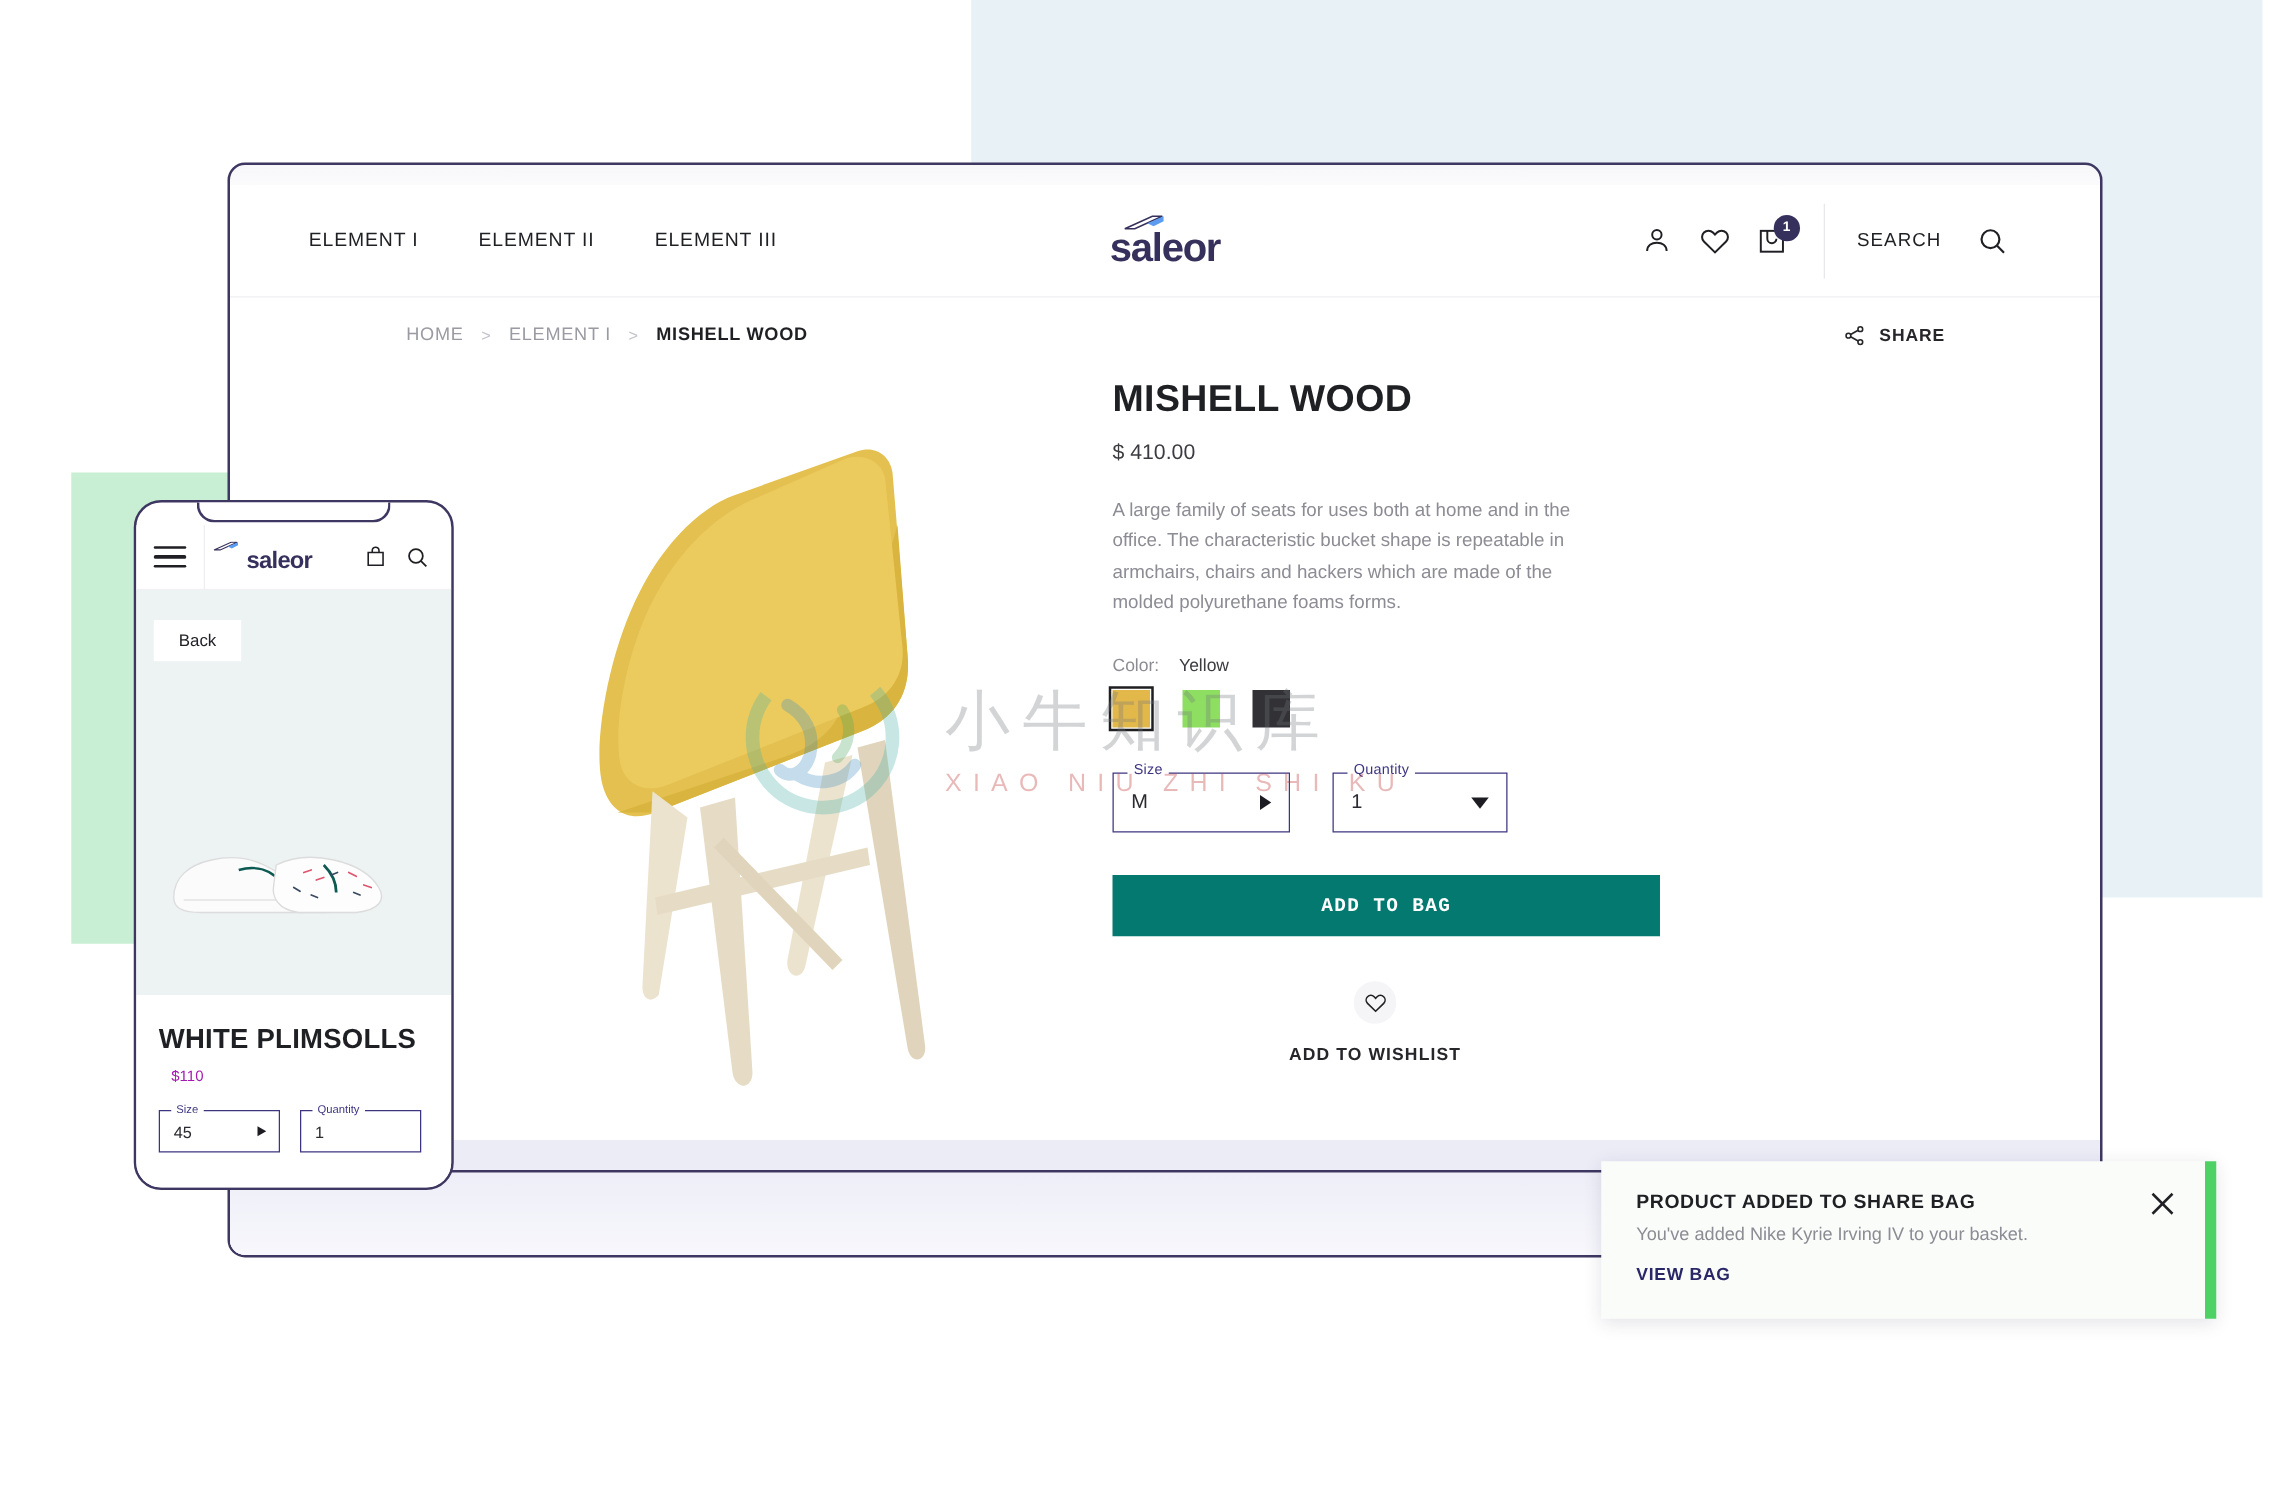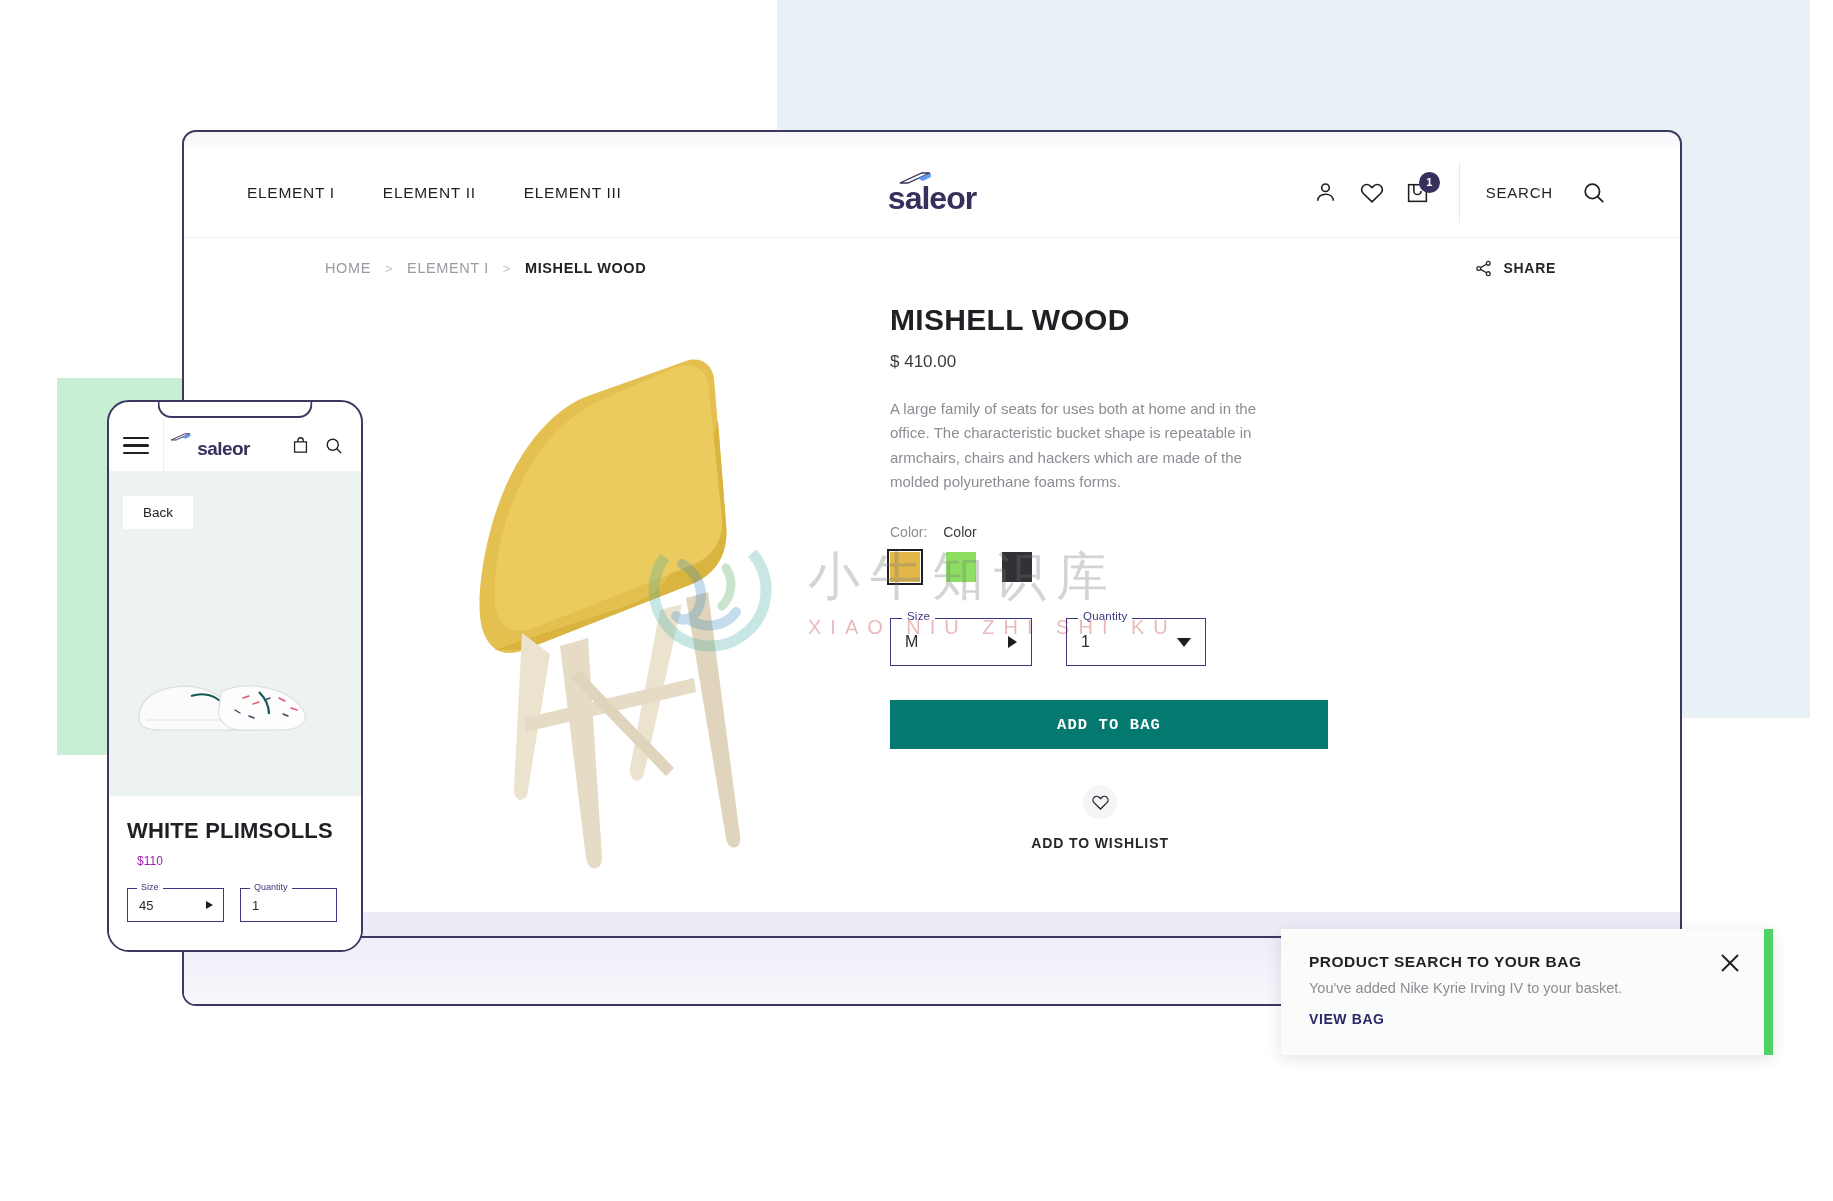--- a/index.html
+++ b/index.html
@@ -158,21 +158,21 @@
     display: flex;
   }
   .toast-body { flex: 1; padding: 24px 26px 0 28px; position: relative; }
   .toast-bar { width: 9px; background: #4fd265; }
   .t-title { font-size: 15.5px; font-weight: 700; letter-spacing: .5px; color: #1f2024; }
   .t-msg { font-size: 14.5px; color: #8c8c94; margin-top: 9px; }
   .t-link { font-size: 14px; font-weight: 700; letter-spacing: .6px; color: #2a2768; margin-top: 15px; display:inline-block; cursor:pointer; }
   .t-close { position: absolute; right: 22px; top: 22px; width: 24px; height: 24px; cursor: pointer; }
 
   
-  .wm { position:absolute; left: 630px; top: 520px; width: 600px; height: 140px; opacity: .30; pointer-events:none; display:flex; align-items:center; gap: 18px;}
+  .wm { position:absolute; left: 578px; top: 520px; width: 600px; height: 140px; opacity: .30; pointer-events:none; display:flex; align-items:center; gap: 18px;}
   .wm-txt { display:flex; flex-direction:column; }
   .wm-cn { font-size: 52px; color: #6f757a; letter-spacing: 10px; font-family:"DejaVu Sans", sans-serif; }
   .wm-en { font-size: 20px; color: #b91c1c; letter-spacing: 9px; margin-top: 4px; font-family:"Liberation Sans", sans-serif; }
 </style>
 </head>
 <body>
 
 <div id="stage">
 
   <div class="deco-blue"></div>
@@ -275,21 +275,21 @@
         <div class="carr r"></div>
       </div>
 
       <div class="info">
         <h1 class="p-title">MISHELL WOOD</h1>
         <div class="p-price">$ 410.00</div>
         <p class="p-desc">A large family of seats for uses both at home and in the office. The characteristic bucket shape is repeatable in armchairs, chairs and hackers which are made of the molded polyurethane foams forms.</p>
 
         <div class="color-row">
           <span>Color:</span>
-          <b>Color</b>
+          <b>Yellow</b>
         </div>
         <div class="swatches">
           <span class="sw sel" style="background:#e3b84a"></span>
           <span class="sw" style="background:#8ede62"></span>
           <span class="sw" style="background:#323236"></span>
         </div>
 
         <div class="selects">
           <div class="field f-size">
             <span class="lbl">Size</span>
@@ -405,21 +405,21 @@
       <path d="M60 100 C76 110 96 106 106 92" fill="none" stroke="#3f8fbe" stroke-width="10" stroke-linecap="round"></path>
     </svg>
     <div class="wm-txt">
       <div class="wm-cn">小牛知识库</div>
       <div class="wm-en">XIAO NIU ZHI SHI KU</div>
     </div>
   </div>
 
   <div class="toast">
     <div class="toast-body">
-      <div class="t-title">PRODUCT SEARCH TO YOUR BAG</div>
+      <div class="t-title">PRODUCT ADDED TO SHARE BAG</div>
       <div class="t-msg">You've added Nike Kyrie Irving IV to your basket.</div>
       <span class="t-link">VIEW BAG</span>
       <div class="t-close">
         <svg width="24" height="24" viewBox="0 0 24 24" stroke="#1f1f24" stroke-width="2">
           <line x1="4" y1="4" x2="20" y2="20"></line>
             <line x1="20" y1="4" x2="4" y2="20"></line>
         </svg>
       </div>
     </div>
     <div class="toast-bar"></div>

